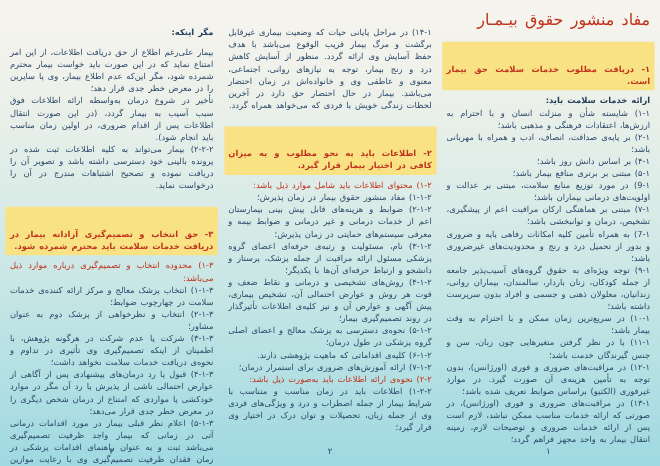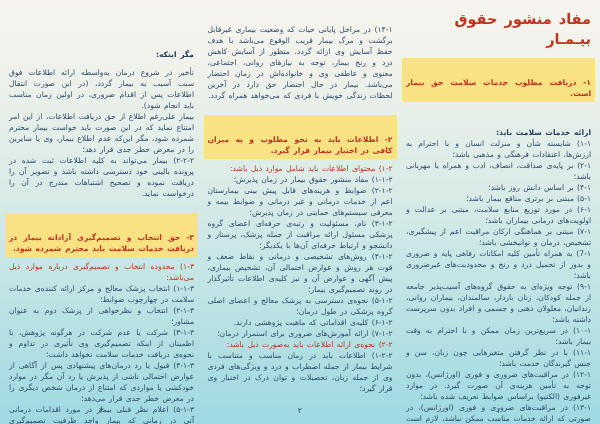--- a/index.html
+++ b/index.html
@@ -30,21 +30,21 @@
   .block {
     font-size: 7.6px;
     line-height: 11px;
     text-align: justify;
     color: #2d4a6b;
     word-spacing: 1px;
   }
   .block.title {
     font-size: 14.5px;
     line-height: 20px;
-    font-weight: bold;
+    font-weight: normal;
     color: #c0331d;
     text-align: right;
     margin: 0 0 9px 0;
     letter-spacing: 0.5px;
     word-spacing: 2px;
   }
   .block.highlight {
     background: #f8e284;
     color: #c0331d;
     font-weight: bold;
@@ -52,21 +52,20 @@
     margin: 7px -4px 4px -4px;
     border-radius: 1px;
   }
   .block.subhead {
     color: #c0331d;
     font-weight: normal;
   }
   .block.bold {
     font-weight: bold;
     color: #24405e;
-    margin-top: 25px;
   }
   .block.gap { height: 7px; }
   .page-num {
     position: absolute;
     bottom: 9px;
     right: 50%;
     transform: translateX(50%);
     font-size: 8px;
     color: #2d4a6b;
   }
@@ -76,21 +75,21 @@
 
 <div class="brochure" id="brochure">
     <div class="col first">
       <div class="block title">مفاد منشور حقوق بیـمـار</div>
       <div class="block highlight">۱- دریافت مطلوب خدمات سلامت حق بیمار است.</div>
       <div class="block bold">ارائه خدمات سلامت باید:</div>
       <div class="block item">۱-۱) شایسته شأن و منزلت انسان و با احترام به ارزش‌ها، اعتقادات فرهنگی و مذهبی باشد؛</div>
       <div class="block item">۲-۱) بر پایه‌ی صداقت، انصاف، ادب و همراه با مهربانی باشد؛</div>
       <div class="block item">۴-۱) بر اساس دانش روز باشد؛</div>
       <div class="block item">۵-۱) مبتنی بر برتری منافع بیمار باشد؛</div>
-      <div class="block item">۶-۱) در مورد توزیع منابع سلامت، مبتنی بر عدالت و اولویت‌های درمانی بیماران باشد؛</div>
+      <div class="block item">9-۱) در مورد توزیع منابع سلامت، مبتنی بر عدالت و اولویت‌های درمانی بیماران باشد؛</div>
       <div class="block item">۷-۱) مبتنی بر هماهنگی ارکان مراقبت اعم از پیشگیری، تشخیص، درمان و توانبخشی باشد؛</div>
       <div class="block item">7-۱) به همراه تأمین کلیه امکانات رفاهی پایه و ضروری و بدور از تحمیل درد و رنج و محدودیت‌های غیرضروری باشد؛</div>
       <div class="block item">۹-۱) توجه ویژه‌ای به حقوق گروه‌های آسیب‌پذیر جامعه از جمله کودکان، زنان باردار، سالمندان، بیماران روانی، زندانیان، معلولان ذهنی و جسمی و افراد بدون سرپرست داشته باشد؛</div>
       <div class="block item">۱۰-۱) در سریع‌ترین زمان ممکن و با احترام به وقت بیمار باشد؛</div>
       <div class="block item">۱۱-۱) با در نظر گرفتن متغیرهایی چون زبان، سن و جنس گیرندگان خدمت باشد؛</div>
       <div class="block item">۱۲-۱) در مراقبت‌های ضروری و فوری (اورژانس)، بدون توجه به تأمین هزینه‌ی آن صورت گیرد. در موارد غیرفوری (الکتیو) براساس ضوابط تعریف شده باشد؛</div>
       <div class="block item">۱۳-۱) در مراقبت‌های ضروری و فوری (اورژانس)، در صورتی که ارائه خدمات مناسب ممکن نباشد، لازم است پس از ارائه خدمات ضروری و توضیحات لازم، زمینه انتقال بیمار به واحد مجهز فراهم گردد؛</div>
       <div class="page-num">۱</div>
     </div>
     <div class="col">
@@ -105,22 +104,22 @@
       <div class="block item">۵-۱-۲) نحوه‌ی دسترسی به پزشک معالج و اعضای اصلی گروه پزشکی در طول درمان؛</div>
       <div class="block item">۶-۱-۲) کلیه‌ی اقداماتی که ماهیت پژوهشی دارند.</div>
       <div class="block item">۷-۱-۲) ارائه آموزش‌های ضروری برای استمرار درمان؛</div>
       <div class="block subhead">۲-۲) نحوه‌ی ارائه اطلاعات باید به‌صورت ذیل باشد:</div>
       <div class="block item">۱-۲-۲) اطلاعات باید در زمان مناسب و متناسب با شرایط بیمار از جمله اضطراب و درد و ویژگی‌های فردی وی از جمله زبان، تحصیلات و توان درک در اختیار وی قرار گیرد؛</div>
       <div class="page-num">۲</div>
     </div>
     <div class="col">
       <div class="block bold">مگر اینکه:</div>
       <div class="block gap"></div>
+      <div class="block item">بیمار علی‌رغم اطلاع از حق دریافت اطلاعات، از این امر امتناع نماید که در این صورت باید خواست بیمار محترم شمرده شود، مگر این‌که عدم اطلاع بیمار، وی یا سایرین را در معرض خطر جدی قرار دهد؛</div>
       <div class="block item">تأخیر در شروع درمان به‌واسطه ارائه اطلاعات فوق سبب آسیب به بیمار گردد، (در این صورت انتقال اطلاعات پس از اقدام ضروری، در اولین زمان مناسب باید انجام شود).</div>
-      <div class="block item">بیمار علی‌رغم اطلاع از حق دریافت اطلاعات، از این امر امتناع نماید که در این صورت باید خواست بیمار محترم شمرده شود، مگر این‌که عدم اطلاع بیمار، وی یا سایرین را در معرض خطر جدی قرار دهد؛</div>
       <div class="block item">۲-۲-۲) بیمار می‌تواند به کلیه اطلاعات ثبت شده در پرونده بالینی خود دسترسی داشته باشد و تصویر آن را دریافت نموده و تصحیح اشتباهات مندرج در آن را درخواست نماید.</div>
       <div class="block gap"></div>
       <div class="block highlight">۳- حق انتخاب و تصمیم‌گیری آزادانه بیمار در دریافت خدمات سلامت باید محترم شمرده شود.</div>
       <div class="block subhead">۱-۳) محدوده انتخاب و تصمیم‌گیری درباره موارد ذیل می‌باشد:</div>
       <div class="block item">۱-۱-۳) انتخاب پزشک معالج و مرکز ارائه کننده‌ی خدمات سلامت در چهارچوب ضوابط؛</div>
       <div class="block item">۲-۱-۳) انتخاب و نظرخواهی از پزشک دوم به عنوان مشاور؛</div>
       <div class="block item">۳-۱-۳) شرکت یا عدم شرکت در هرگونه پژوهش، با اطمینان از اینکه تصمیم‌گیری وی تأثیری در تداوم و نحوه‌ی دریافت خدمات سلامت نخواهد داشت؛</div>
       <div class="block item">۴-۱-۳) قبول یا رد درمان‌های پیشنهادی پس از آگاهی از عوارض احتمالی ناشی از پذیرش یا رد آن مگر در موارد خودکشی یا مواردی که امتناع از درمان شخص دیگری را در معرض خطر جدی قرار می‌دهد؛</div>
       <div class="block item">۵-۱-۳) اعلام نظر قبلی بیمار در مورد اقدامات درمانی آتی در زمانی که بیمار واجد ظرفیت تصمیم‌گیری می‌باشد ثبت و به عنوان راهنمای اقدامات پزشکی در زمان فقدان ظرفیت تصمیم‌گیری وی با رعایت موازین قانونی مدنظر ارائه کنندگان خدمات سلامت و تصمیم‌گیرنده جایگزین بیمار قرار گیرد.</div>
       <div class="page-num">۳</div>

